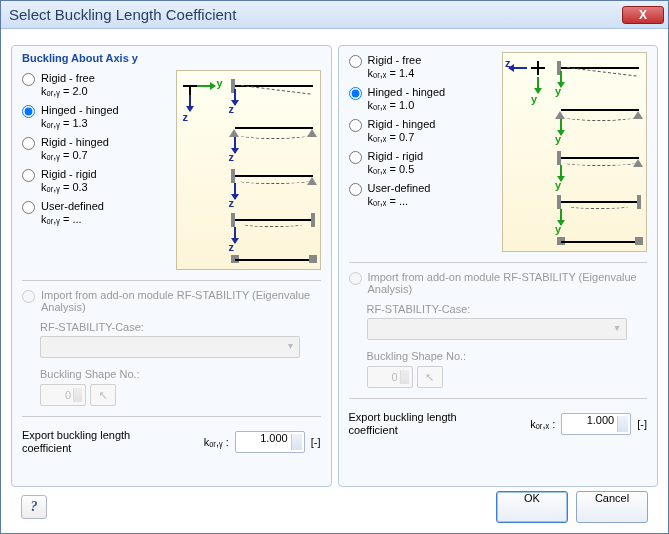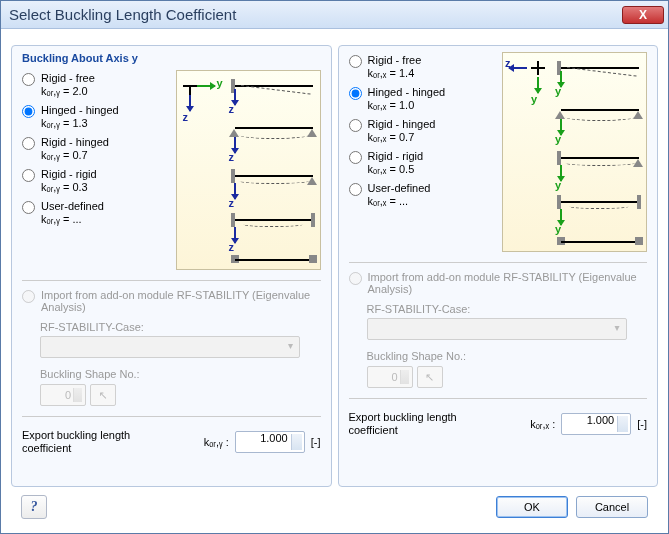--- a/index.html
+++ b/index.html
@@ -32,21 +32,21 @@
   .pick-btn-dis { width: 26px; height: 22px; border: 1px solid #d0d0d0; background: #f7f7f7; border-radius: 2px; display: flex; align-items: center; justify-content: center; color: #bbb; }
   .export-row { display: flex; align-items: center; gap: 6px; margin-top: 4px; }
   .export-label { width: 130px; line-height: 13px; }
   .coef-label { margin-left: auto; }
   .num-input { width: 70px; height: 22px; border: 1px solid #a8b8d0; background: #fff; text-align: right; padding: 0 16px 0 4px; position: relative; border-radius: 2px; }
   .num-input::after { content: ""; position: absolute; right: 2px; top: 2px; width: 10px; height: 16px; background: linear-gradient(#eef3fa,#d8e4f2); border-left: 1px solid #c0cde0; }
   .unit { }
   .footer { height: 40px; border-top: 0; padding: 6px 10px; display: flex; align-items: center; gap: 8px; }
   .help-btn { width: 26px; height: 24px; border: 1px solid #b0b8c8; background: linear-gradient(#fdfdfd,#ececec); border-radius: 3px; display: flex; align-items: center; justify-content: center; color: #3a5ba0; font-style: italic; font-weight: bold; cursor: pointer; font-family: Georgia, serif; font-size: 14px; }
   .spacer { flex: 1; }
-  .btn { min-width: 72px; height: 22px; border: 1px solid #8aa6cc; background: linear-gradient(#fdfdfd,#e8eef8); border-radius: 3px; display: flex; align-items: center; justify-content: center; cursor: pointer; padding: 0 14px; }
+  .btn { min-width: 72px; height: 32px; border: 1px solid #8aa6cc; background: linear-gradient(#fdfdfd,#e8eef8); border-radius: 3px; display: flex; justify-content: center; cursor: pointer; padding: 0 14px; }
   .btn.default { border-color: #3d7fd6; box-shadow: 0 0 0 1px #9cc2f0 inset; }
   
   .beam { position: absolute; height: 2px; background: #000; }
   .dash { position: absolute; border-top: 1.5px dashed #555; height: 0; }
   .support-tri { position: absolute; width: 0; height: 0; border-left: 5px solid transparent; border-right: 5px solid transparent; border-bottom: 8px solid #888; }
   .support-box { position: absolute; width: 8px; height: 8px; background: #888; }
   .support-fix { position: absolute; width: 4px; height: 14px; background: #888; }
   .axis-lbl { position: absolute; font-weight: bold; font-size: 11px; }
   .ax-y { color: #1aa01a; }
   .ax-z { color: #1a2aa0; }

